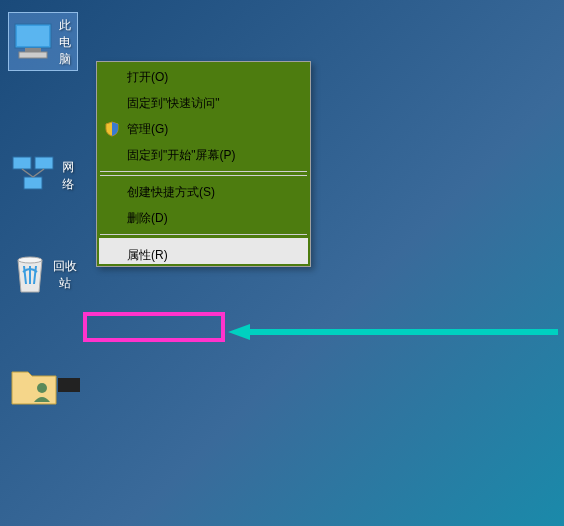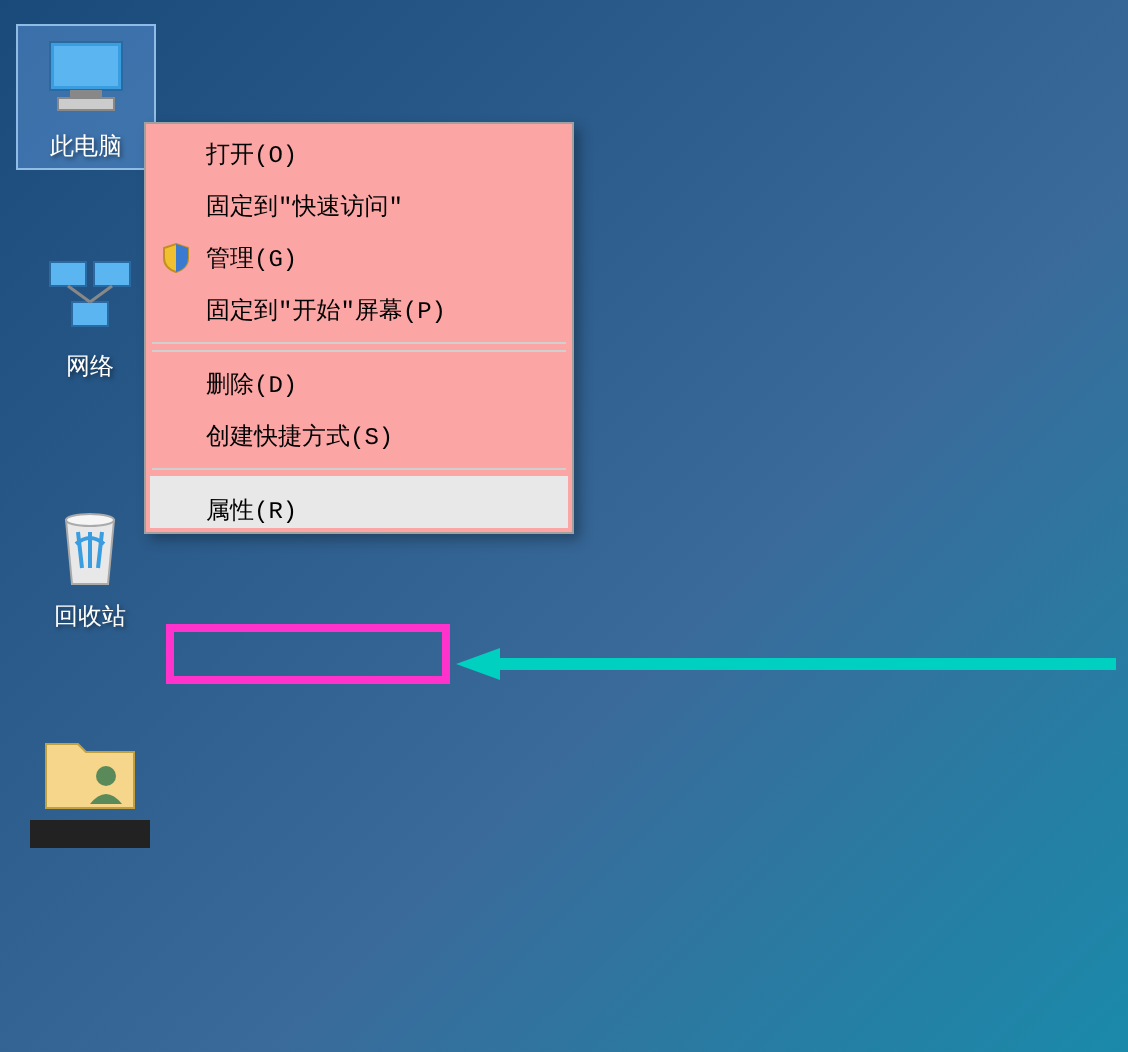--- a/index.html
+++ b/index.html
@@ -9,21 +9,21 @@
       background: linear-gradient(135deg, #1a4a7a 0%, #2a5a8a 30%, #3a6a9a 60%, #1a8aaa 100%);
       font-family: "Microsoft YaHei", "Segoe UI", sans-serif;
       font-size: 12px;
       position: relative;
       overflow: hidden;
     }
     .desktop-icon {
       position: absolute;
       width: 70px;
       display: flex;
-      flex-direction: column;
+      flex-direction: row;
       align-items: center;
       text-align: center;
       color: #fff;
       cursor: pointer;
     }
     .desktop-icon .icon-wrap {
       width: 48px;
       height: 48px;
       display: flex;
       align-items: center;
@@ -34,28 +34,27 @@
       font-size: 12px;
       text-shadow: 1px 1px 2px rgba(0,0,0,0.5);
     }
     .selected {
       background: rgba(120,180,255,0.35);
       border: 1px solid rgba(180,220,255,0.7);
       padding: 2px;
     }
     .context-menu {
       position: absolute;
-      left: 72px;
+      left: 96px;
       top: 61px;
       width: 215px;
-      background: #fca5a5;
+      background: #4d7c0f;
       border: 1px solid #a0a0a0;
       box-shadow: 3px 3px 6px rgba(0,0,0,0.3);
       padding: 2px;
-      font-family: Liberation Mono, monospace;
     }
     .menu-item {
       display: flex;
       align-items: center;
       height: 26px;
       padding-left: 28px;
       color: #000;
       font-size: 12px;
       position: relative;
       cursor: pointer;
@@ -99,21 +98,21 @@
     <svg width="44" height="40" viewBox="0 0 44 40">
       <rect x="4" y="2" width="36" height="24" fill="#3a9de0" stroke="#2a6aa0"></rect>
       <rect x="6" y="4" width="32" height="20" fill="#5ab5f0"></rect>
       <rect x="14" y="26" width="16" height="4" fill="#888"></rect>
       <rect x="8" y="30" width="28" height="6" fill="#ccc" stroke="#888"></rect>
     </svg>
   </div>
   <div class="label">此电脑</div>
 </div>
 
-<div class="desktop-icon" style="left:10px; top:125px;">
+<div class="desktop-icon" style="left:10px; top:151px;">
   <div class="icon-wrap">
     <svg width="44" height="40" viewBox="0 0 44 40">
       <rect x="2" y="2" width="18" height="12" fill="#5ab5f0" stroke="#2a6aa0"></rect>
       <rect x="24" y="2" width="18" height="12" fill="#5ab5f0" stroke="#2a6aa0"></rect>
       <rect x="13" y="22" width="18" height="12" fill="#5ab5f0" stroke="#2a6aa0"></rect>
       <line x1="11" y1="14" x2="22" y2="22" stroke="#888" stroke-width="1.5"></line>
       <line x1="33" y1="14" x2="22" y2="22" stroke="#888" stroke-width="1.5"></line>
     </svg>
   </div>
   <div class="label">网络</div>
@@ -157,24 +156,24 @@
       </svg>
     </span>
     <span>管理(G)</span>
   </div>
   <div class="menu-item">
     <span>固定到"开始"屏幕(P)</span>
   </div>
   <div class="menu-separator"></div>
   <div class="menu-separator"></div>
   <div class="menu-item">
-    <span>删除(D)</span>
+    <span>创建快捷方式(S)</span>
   </div>
   <div class="menu-item">
-    <span>创建快捷方式(S)</span>
+    <span>删除(D)</span>
   </div>
   <div class="menu-separator"></div>
   <div class="menu-item highlighted">
     <span>属性(R)</span>
   </div>
 </div>
 
 <div class="highlight-box"></div>
 
 <svg class="arrow" width="330" height="20">

